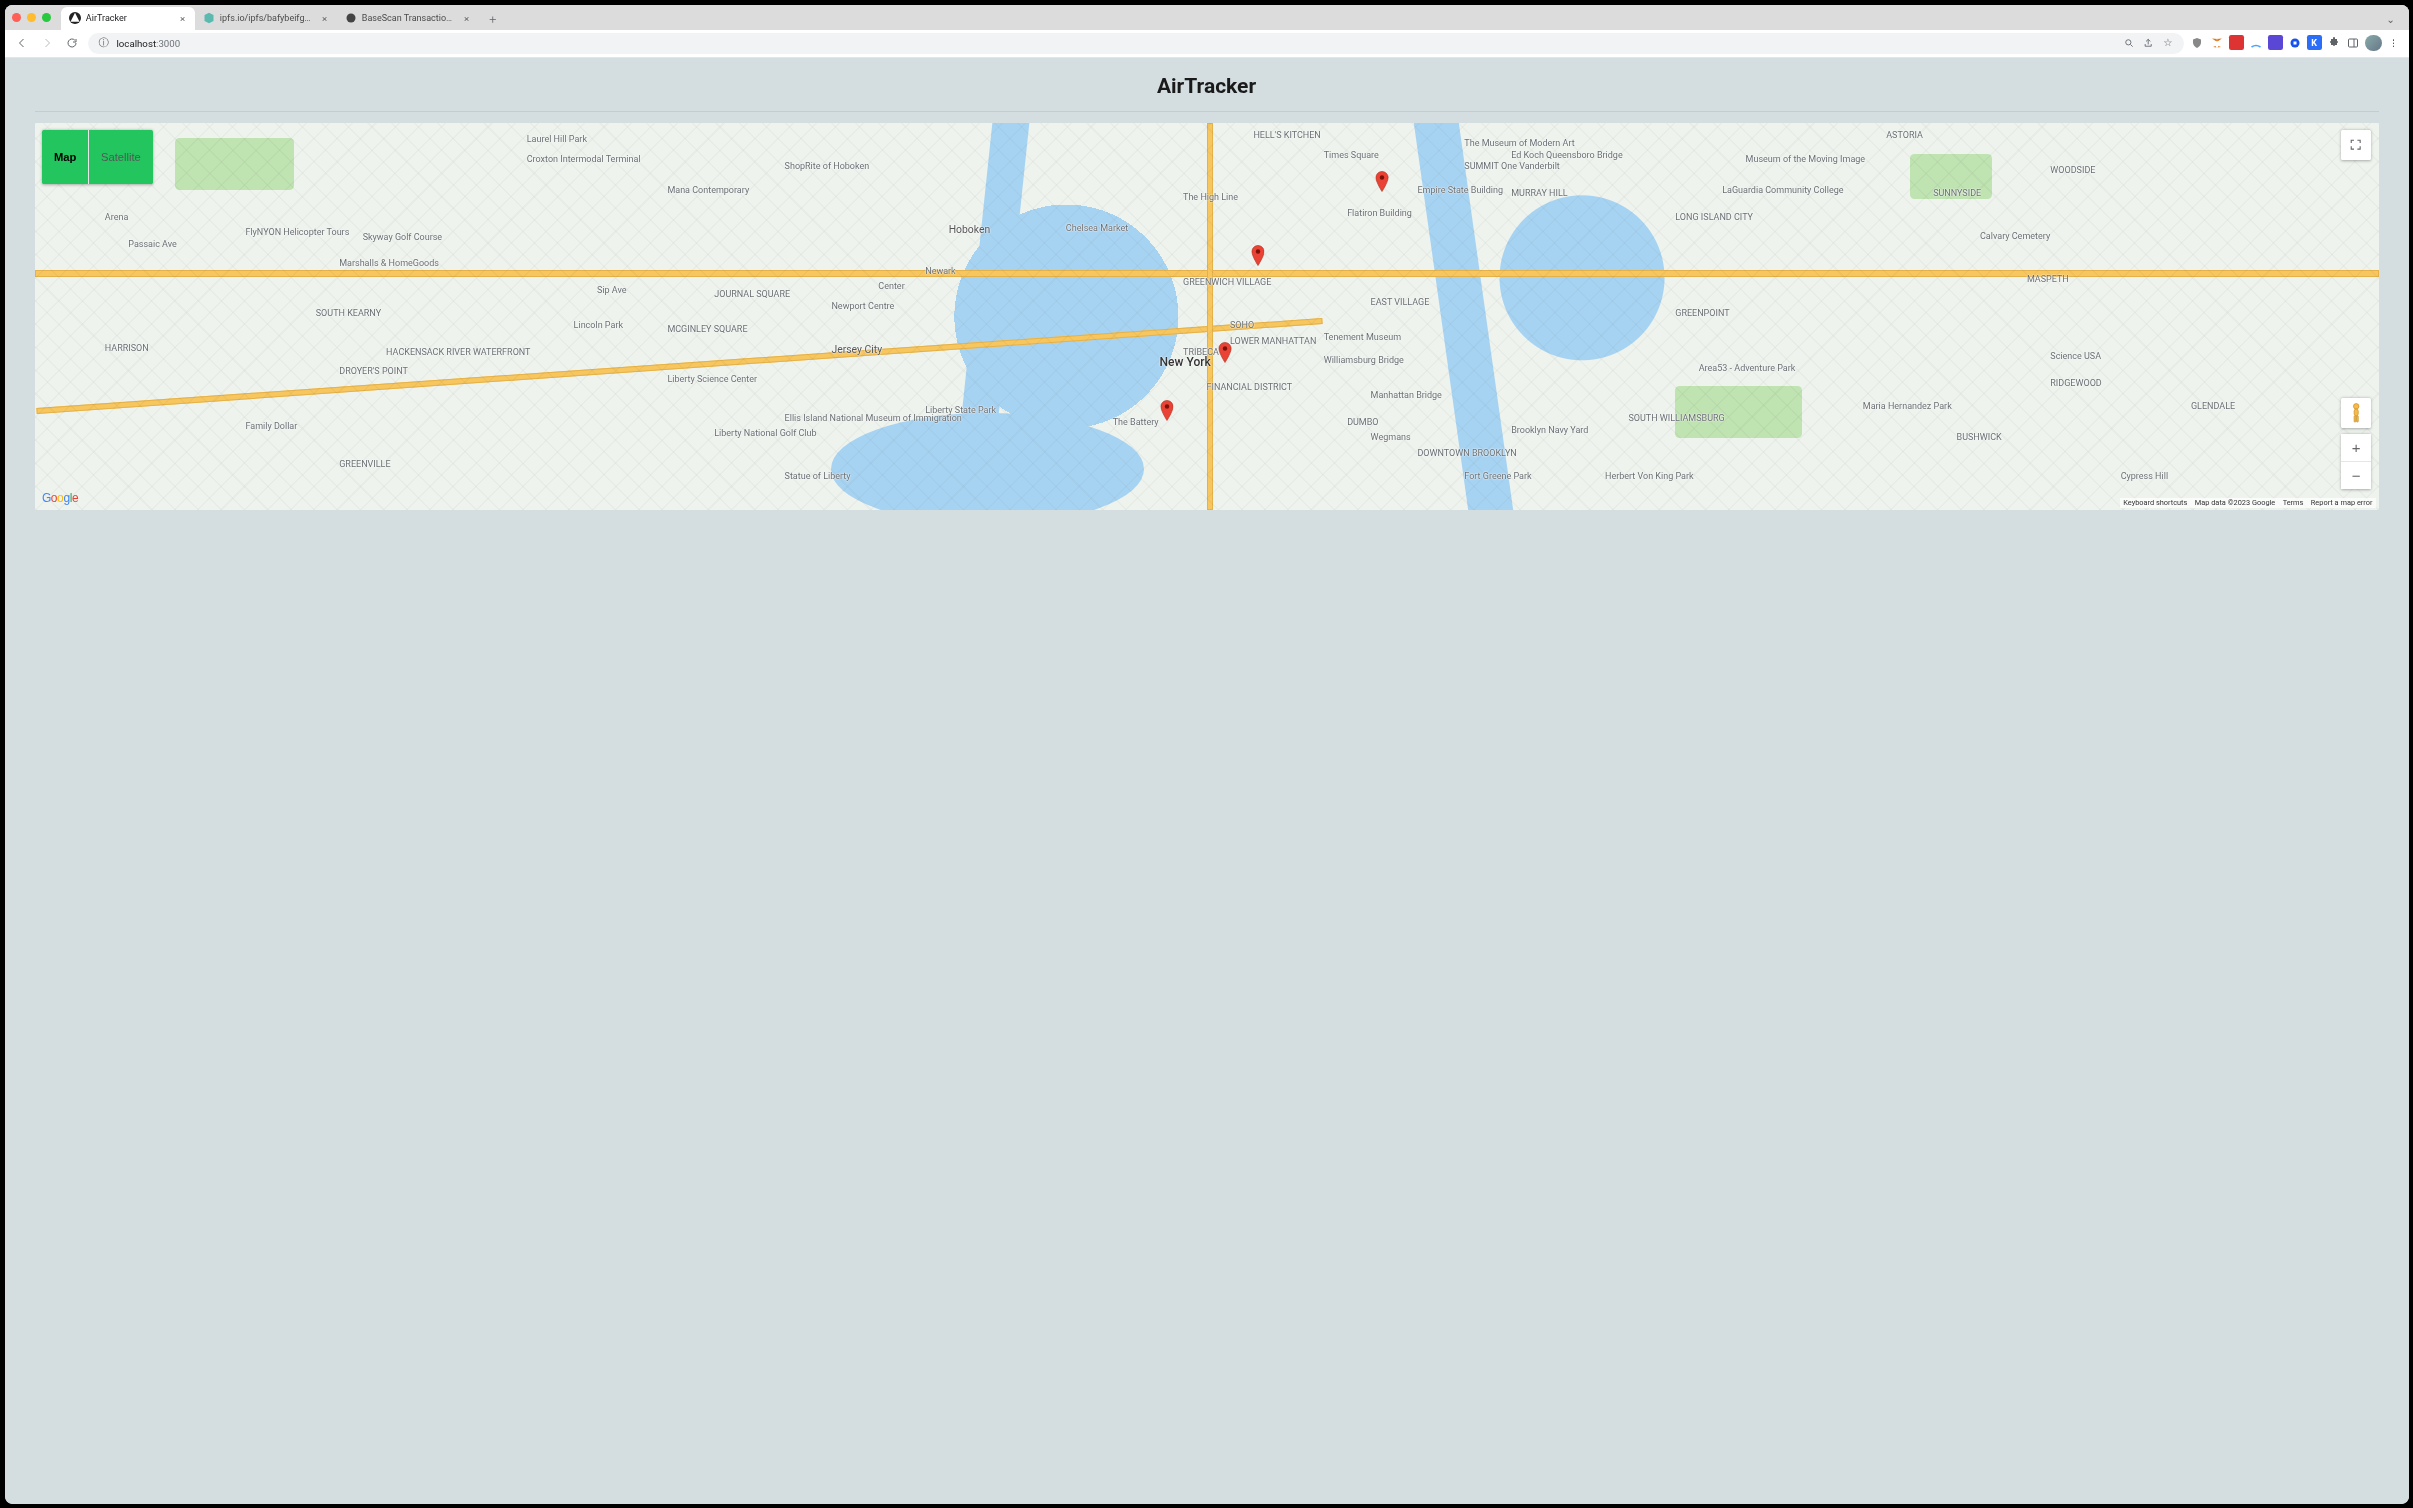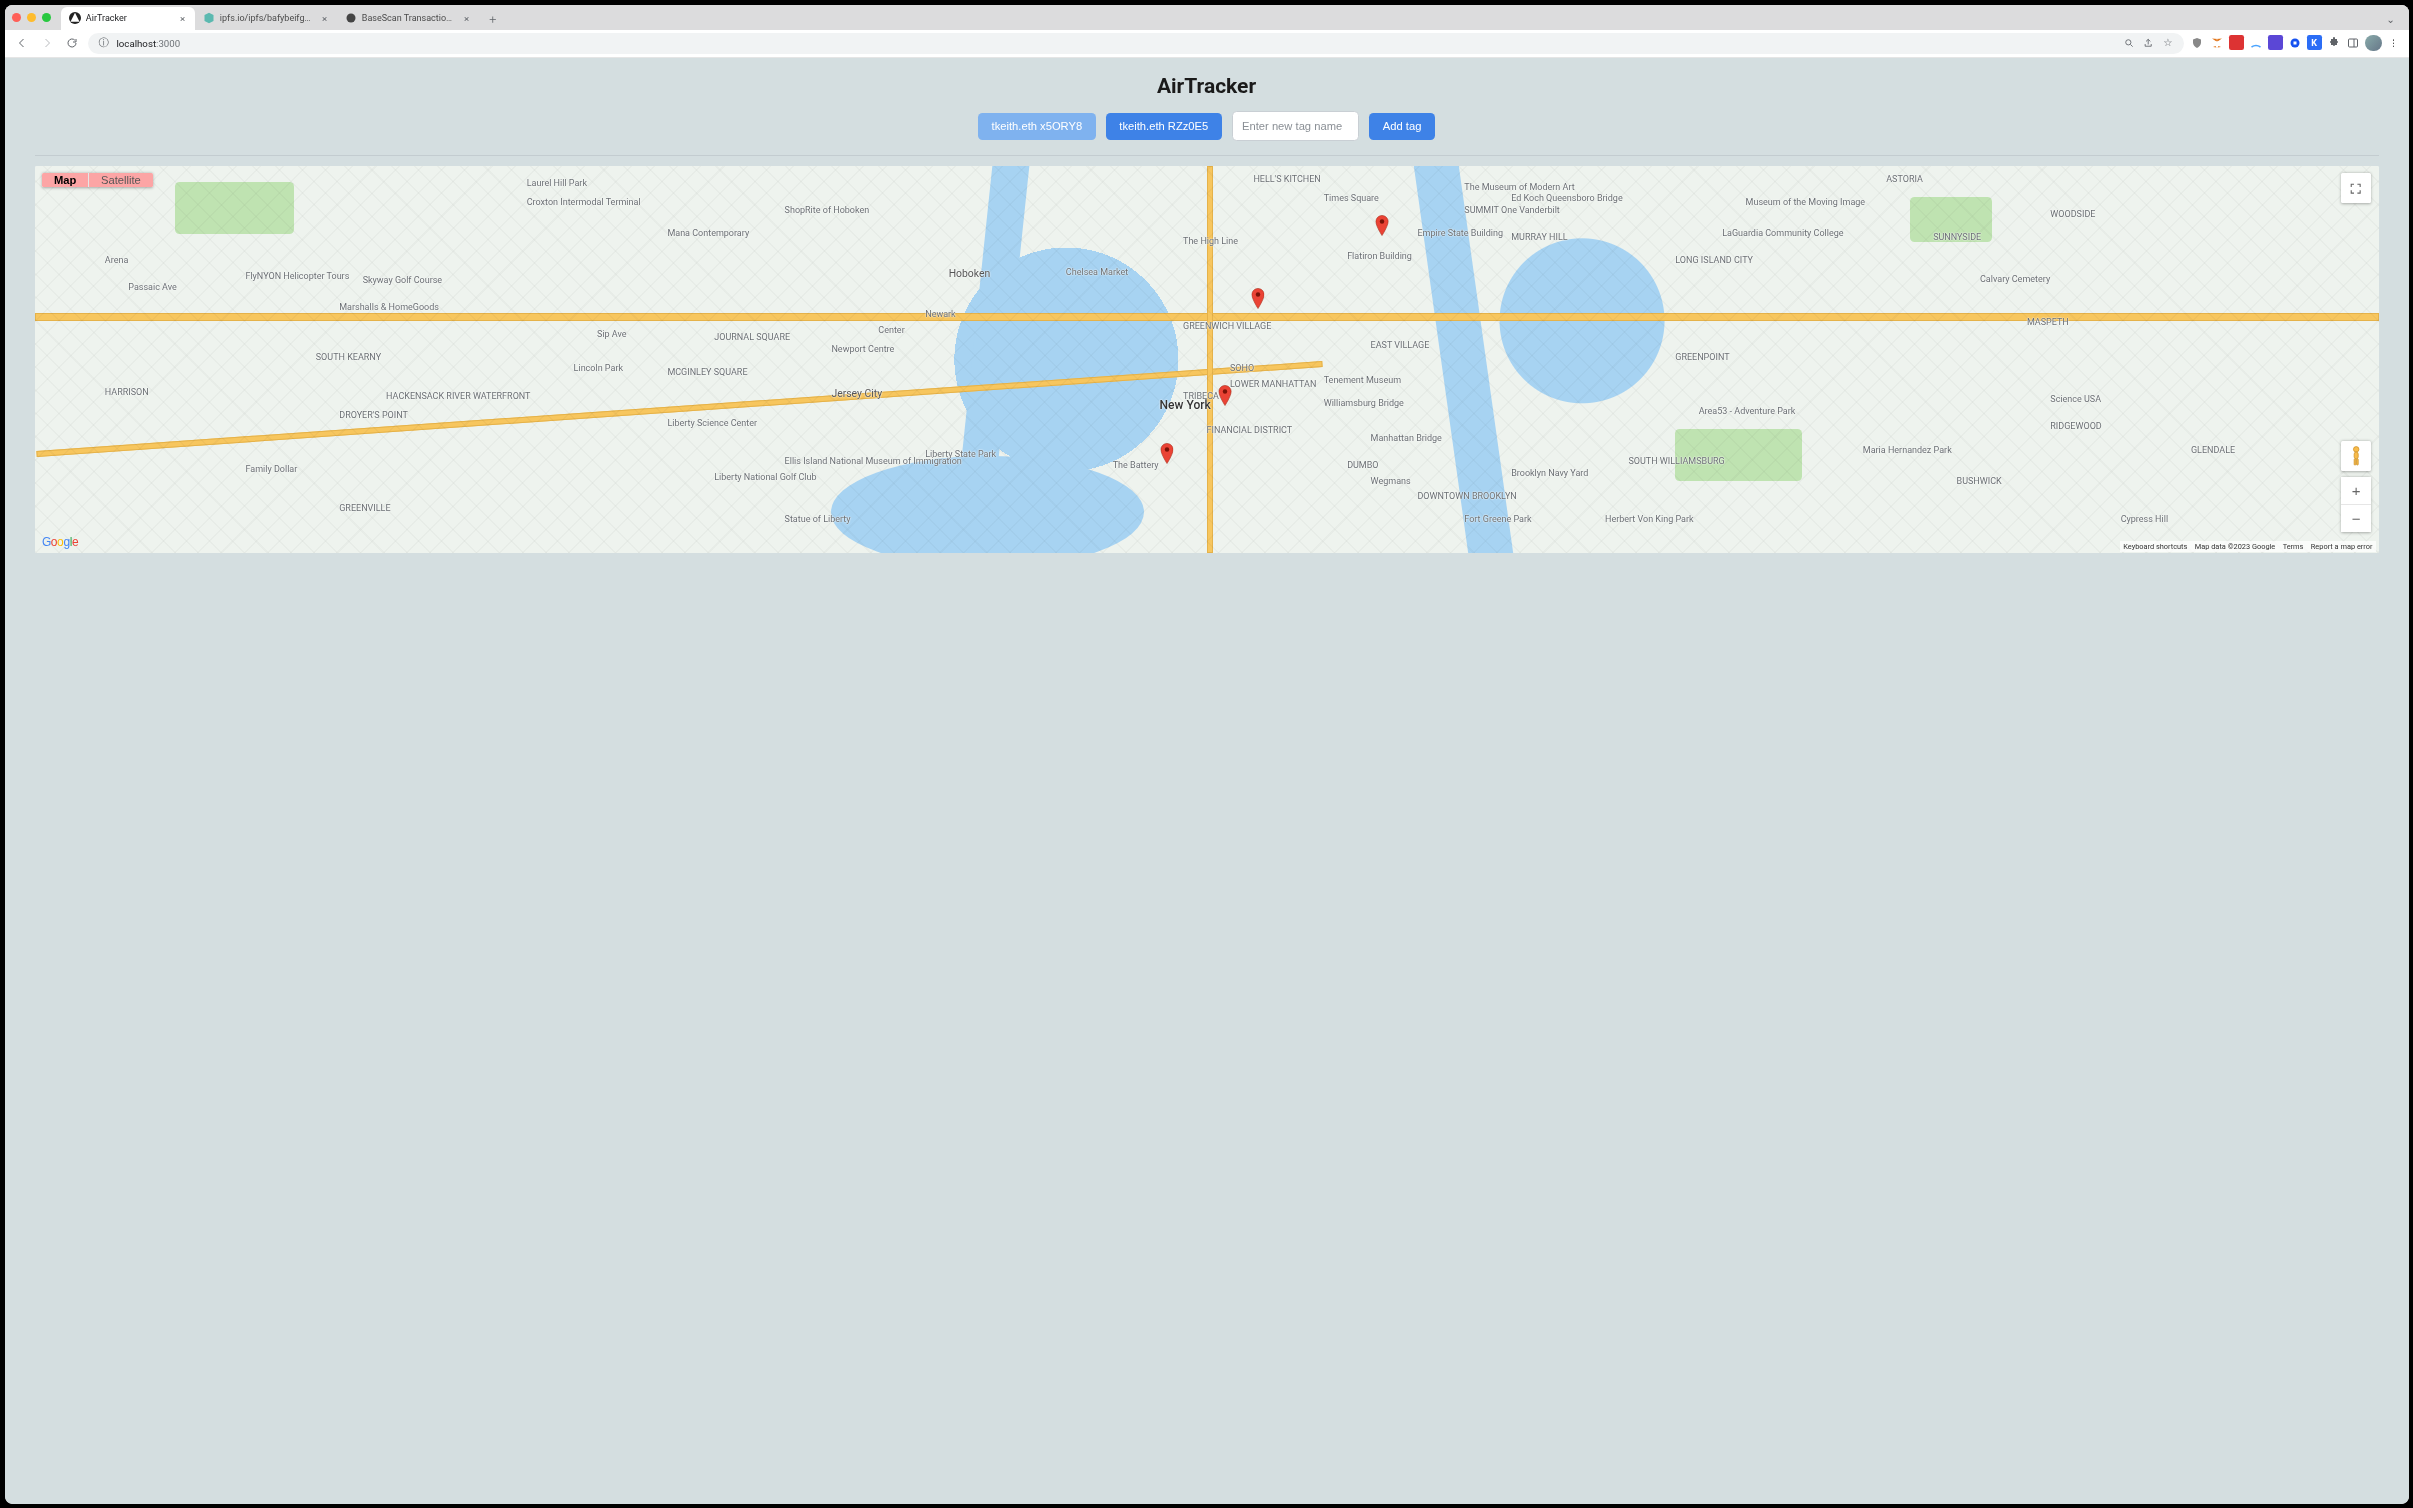--- a/index.html
+++ b/index.html
@@ -256,21 +256,21 @@
 
   
   .maptype-control {
     position:absolute;top:7.4px;left:7.4px;
     background:#fff;border-radius:1.5px;
     box-shadow:0 0.7px 3px rgba(0,0,0,.3);
     display:flex;overflow:hidden;
     font-family:Roboto,Arial,sans-serif;
   }
   .maptype-control button{
-    border:none;background:#fca5a5;padding:1px 12px;font-size:11.2px;color:#565656;cursor:pointer;
+    border:none;background:#22c55e;padding:21px 12px;font-size:11.2px;color:#565656;cursor:pointer;
   }
   .maptype-control button.active{color:#000;font-weight:600;}
   .maptype-control .divider{width:0.7px;background:#e6e6e6;}
 
   .fullscreen-control,
   .pegman-control,
   .zoom-control {
     position:absolute;background:#fff;border-radius:1.5px;
     box-shadow:0 0.7px 3px rgba(0,0,0,.3);
   }
@@ -442,26 +442,20 @@
       <span class="avatar"></span>
       <span class="ext">⋮</span>
     </div>
   </div>
 
   <div class="viewport">
     <div class="page">
 
       <h1 class="app-title">AirTracker</h1>
 
-      <div class="controls-row">
-        <button class="pill-btn light">tkeith.eth x5ORY8</button>
-        <button class="pill-btn primary">tkeith.eth RZz0E5</button>
-        <input class="tag-input" placeholder="Enter new tag name" style="">
-        <button class="pill-btn primary">Add tag</button>
-      </div>
 
       <hr class="sep">
 
       <div class="map-wrap">
         <div class="map-bg"></div>
         <div class="water hudson"></div>
         <div class="water east"></div>
         <div class="water bay"></div>
         <div class="park p1"></div>
         <div class="park p2"></div>

